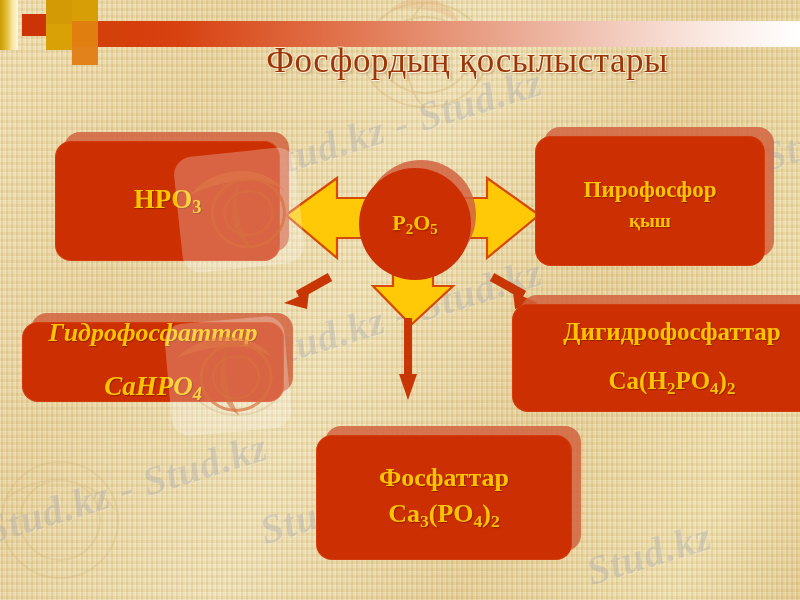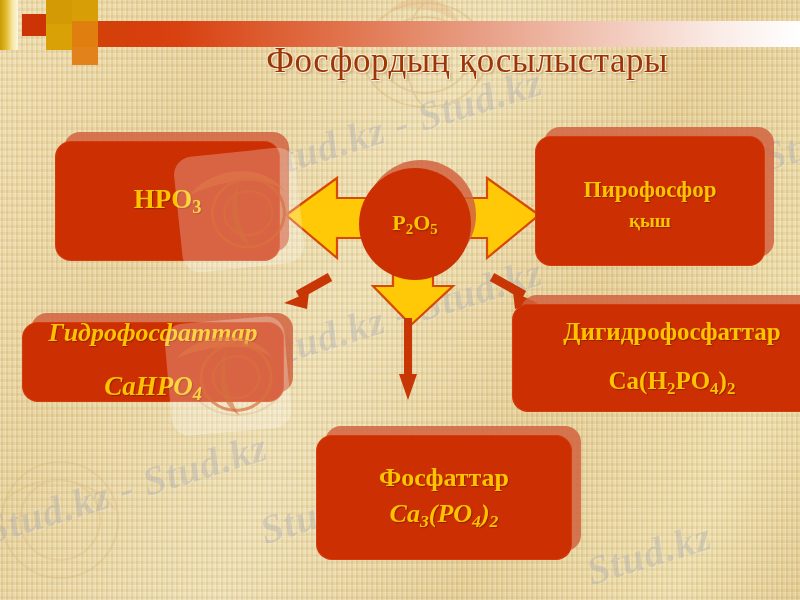--- a/index.html
+++ b/index.html
@@ -98,21 +98,21 @@
   #box-hydro{left:22px;top:322px;width:262px;height:80px;font-style:italic;}
   #box-hydro .l1{font-size:26px;}
   #box-hydro .l2{font-size:27px;margin-top:22px;}
 
   #box-dihydro{left:512px;top:304px;width:320px;height:108px;}
   #box-dihydro .l1{font-size:25px;}
   #box-dihydro .l2{font-size:25px;margin-top:20px;}
 
   #box-phos{left:272px;top:435px;width:256px;height:125px;margin-left:44px;}
   #box-phos .l1{font-size:26px;}
-  #box-phos .l2{font-size:26px;margin-top:6px;font-style:italic;}
+  #box-phos .l2{font-size:26px;margin-top:6px;}
 
   
   .flowercard{
     position:absolute;border-radius:18px;
     background:rgba(255,255,255,.26);
     overflow:hidden;pointer-events:none;
   }
   #fc1{left:178px;top:152px;width:122px;height:116px;transform:rotate(-6deg);}
   #fc2{left:168px;top:320px;width:120px;height:112px;transform:rotate(-5deg);}
 

